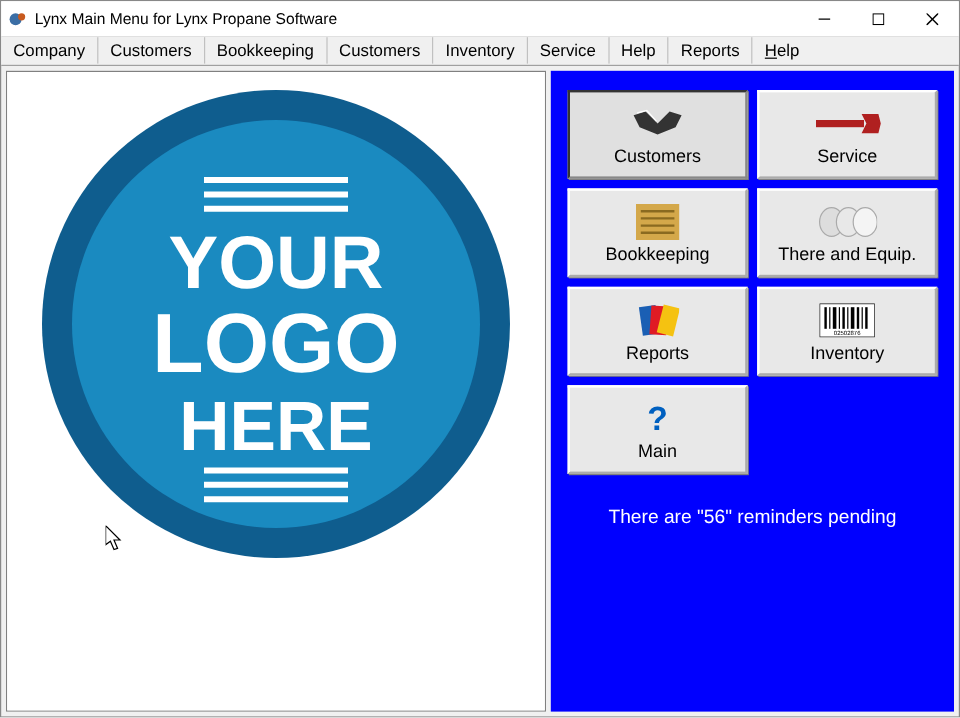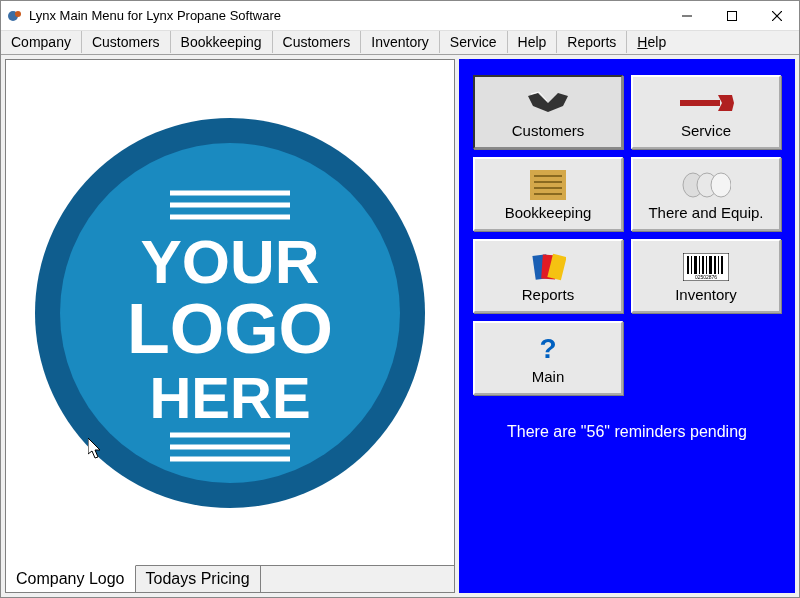--- a/index.html
+++ b/index.html
@@ -69,21 +69,21 @@
     flex: 1;
     display: flex;
     flex-direction: column;
     background: #fff;
     border: 1px solid #808080;
     position: relative;
   }
   .logo-area {
     flex: 1;
     display: flex;
-    align-items: center;
+    align-items: flex-start;
     justify-content: center;
     background: #fff;
     overflow: hidden;
     position: relative;
   }
   .tabs {
     display: flex;
     border-top: 1px solid #808080;
     background: #f0f0f0;
   }
@@ -227,24 +227,20 @@
           <g stroke="#fff" stroke-width="5">
             <line x1="150" y1="332" x2="270" y2="332"></line>
             <line x1="150" y1="344" x2="270" y2="344"></line>
             <line x1="150" y1="356" x2="270" y2="356"></line>
           </g>
         </svg>
         <svg class="cursor-arrow" width="16" height="22" viewBox="0 0 16 22">
           <path d="M0 0 L0 16 L4 13 L7 20 L10 19 L7 12 L12 12 Z" fill="#fff" stroke="#000" stroke-width="1"></path>
         </svg>
       </div>
-      <div class="tabs">
-        <div class="tab active">Company Logo</div>
-        <div class="tab">Todays Pricing</div>
-      </div>
     </div>
 
     <div class="right-panel">
       <div class="button-grid">
 
         <div class="main-btn active">
           <div class="icon-slot">
             <svg width="50" height="30" viewBox="0 0 50 30">
                 <path d="M5 8 L15 5 L25 15 L35 5 L45 8 L40 18 L25 24 L10 18 Z" fill="#333"></path>
                 <path d="M8 6 L16 4 L24 13" fill="none" stroke="#fff" stroke-width="1"></path>

